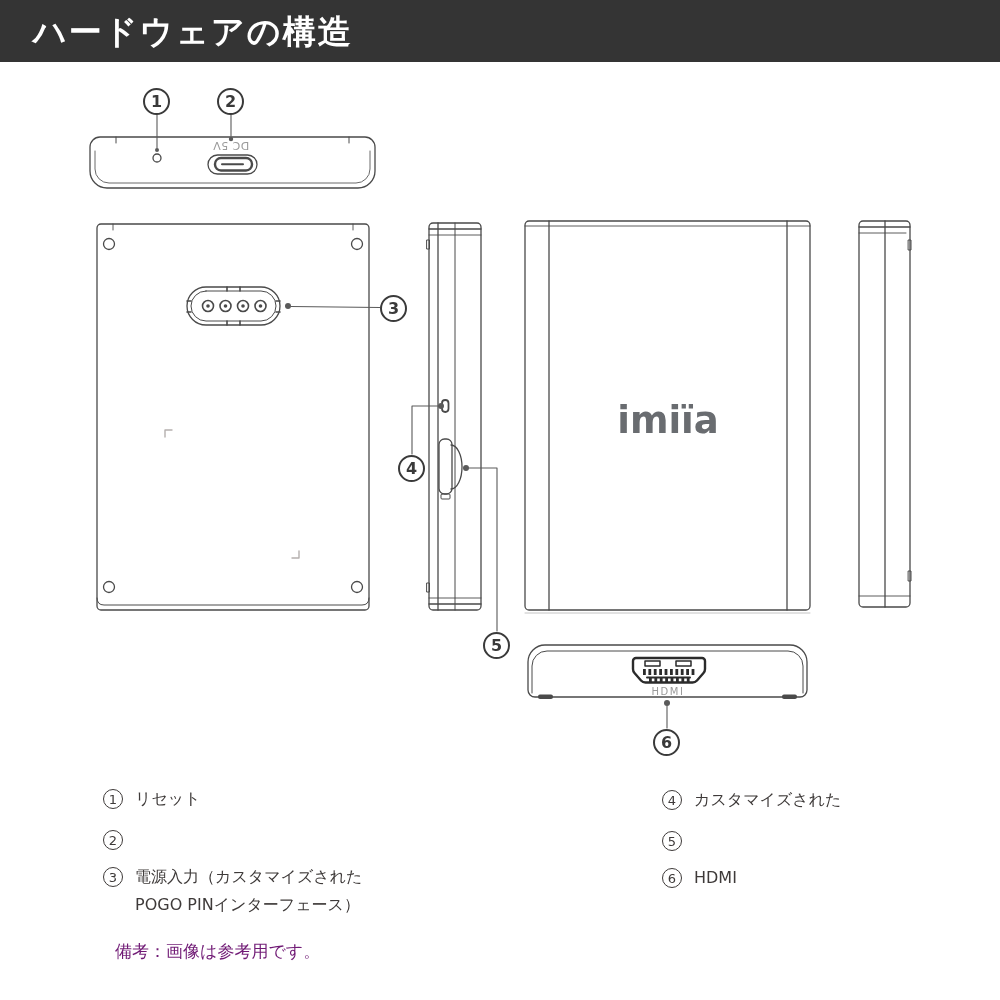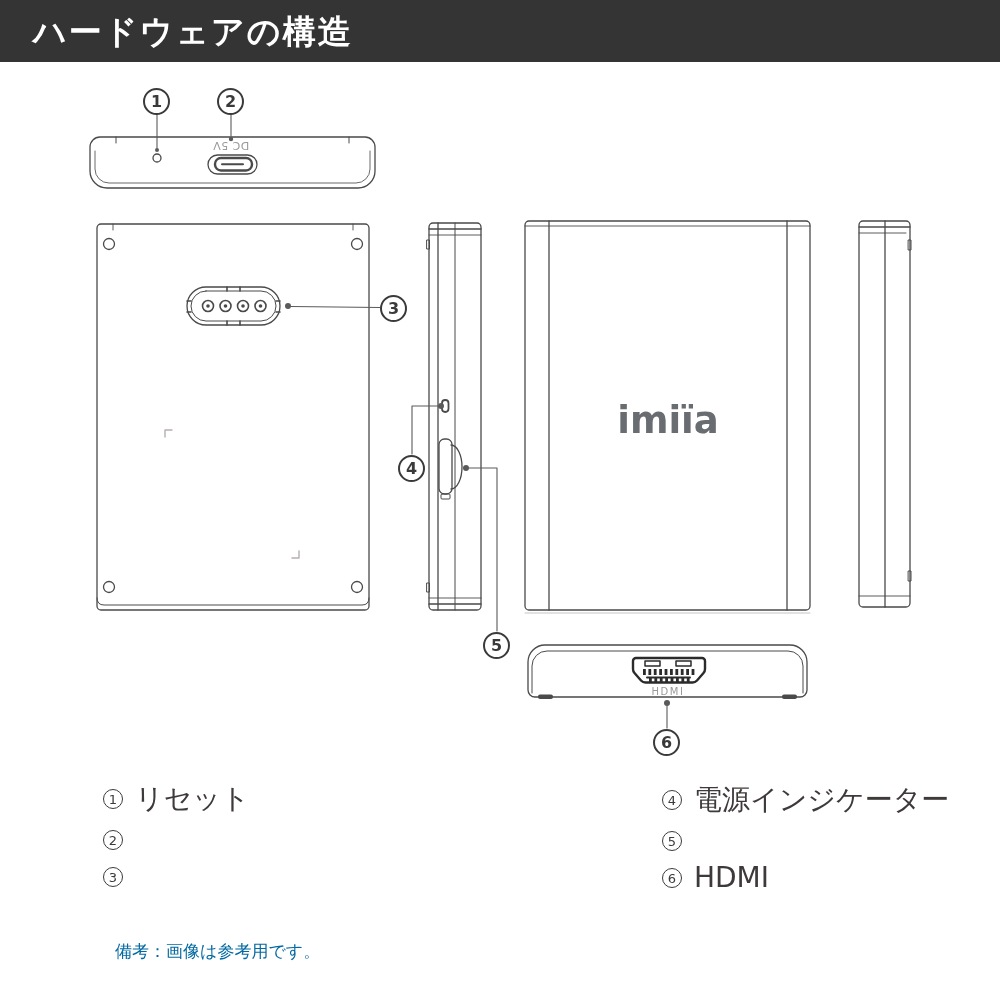--- a/index.html
+++ b/index.html
@@ -25,24 +25,24 @@
   }
   .legend-col { position:absolute; display:flex; flex-direction:column; gap:13px; }
   .legend-item { display:flex; align-items:flex-start; }
   .legend-num {
     flex:0 0 auto; width:20px; height:20px; box-sizing:border-box; margin-top:4px;
     border:1.5px solid #3e3a39; border-radius:50%;
     display:flex; align-items:center; justify-content:center;
     font-size:13px; color:#3e3a39;
   }
   .legend-label {
-    margin-left:12px; font-size:28px; line-height:28px; color:#3e3a39;
+    margin-left:12px; font-size:16px; line-height:28px; color:#3e3a39;
     white-space:pre-line;
   }
-  .note { position:absolute; left:115px; top:940px; margin:0; font-size:17px; color:#0369a1; }
+  .note { position:absolute; left:115px; top:940px; margin:0; font-size:17px; color:#701a75; }
   .small-label { font:11px "DejaVu Sans",sans-serif; fill:#9a9a9a; text-anchor:middle; letter-spacing:0.5px; stroke:none; }
   .hdmi-label { font:10px "DejaVu Sans",sans-serif; fill:#9a9a9a; text-anchor:middle; letter-spacing:1.5px; stroke:none; }
   .logo-text { font:bold 37px "DejaVu Sans",sans-serif; fill:#696c70; text-anchor:middle; stroke:none; }
 </style>
 </head>
 <body>
 
 <div class="page">
 
   <header class="titlebar">
@@ -196,27 +196,29 @@
   <section class="legend-col" style="left:103px; top:785px">
     <div class="legend-item">
       <span class="legend-num">1</span>
       <span class="legend-label">リセット</span>
     </div>
     <div class="legend-item">
       <span class="legend-num">2</span>
     </div>
     <div class="legend-item">
       <span class="legend-num">3</span>
+      <span class="legend-label">電源入力（カスタマイズされた
+POGO PINインターフェース）</span>
     </div>
   </section>
 
   <section class="legend-col" style="left:662px; top:786px">
     <div class="legend-item">
       <span class="legend-num">4</span>
-      <span class="legend-label">電源インジケーター</span>
+      <span class="legend-label">カスタマイズされた</span>
     </div>
     <div class="legend-item">
       <span class="legend-num">5</span>
     </div>
     <div class="legend-item">
       <span class="legend-num">6</span>
       <span class="legend-label">HDMI</span>
     </div>
   </section>
 

